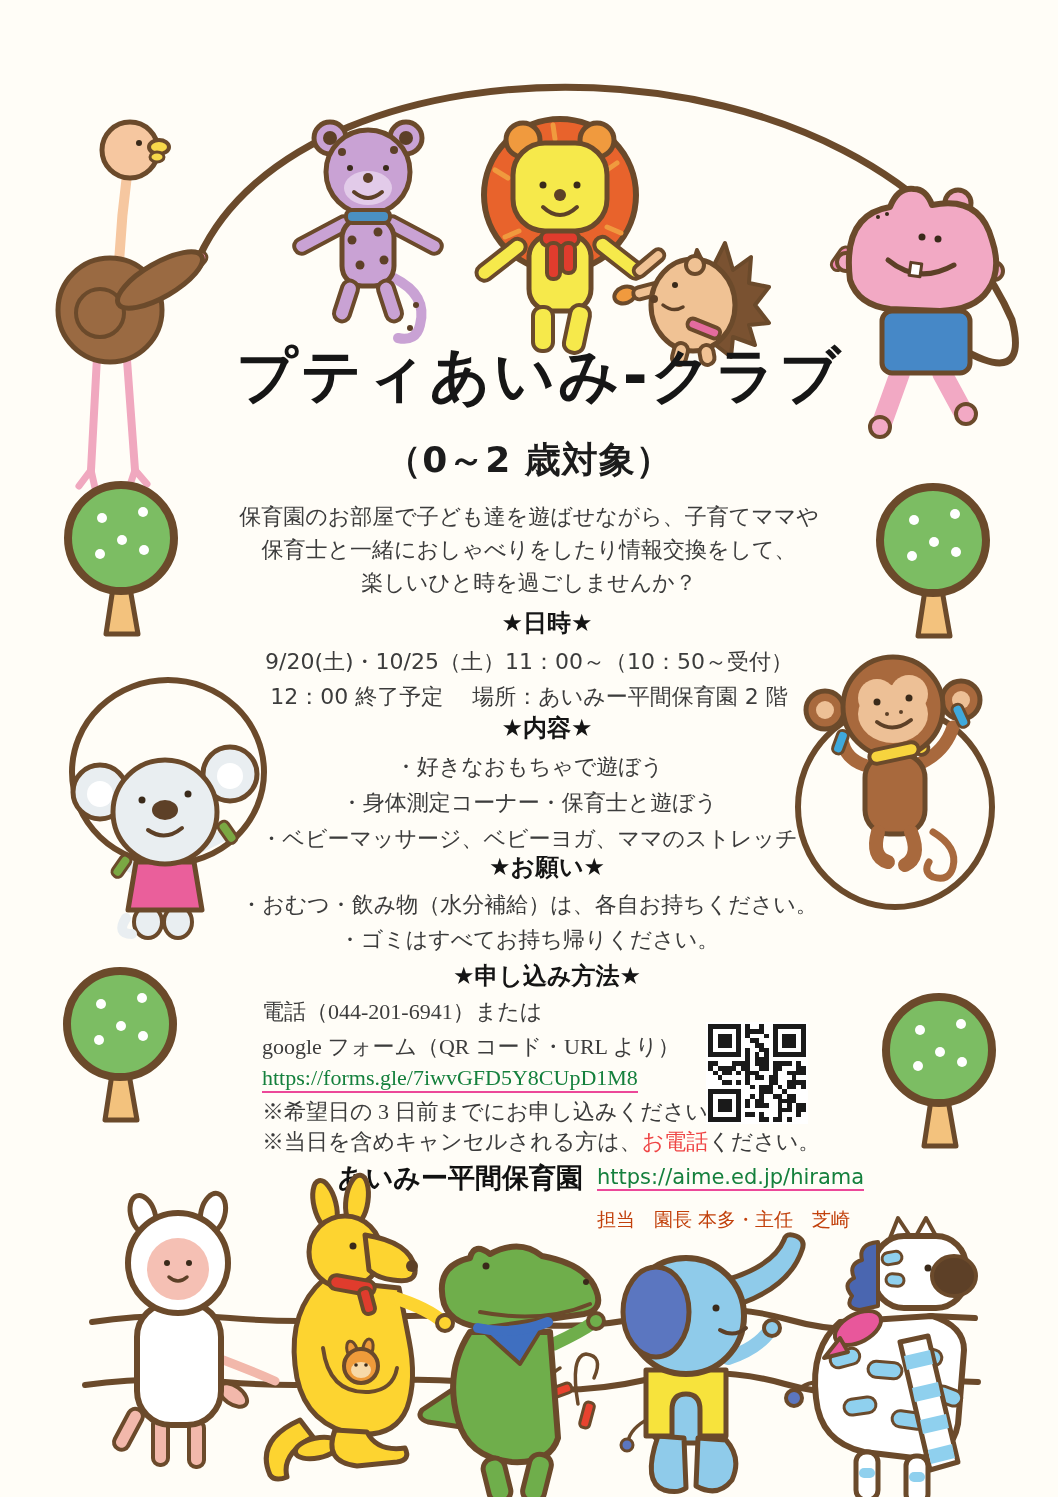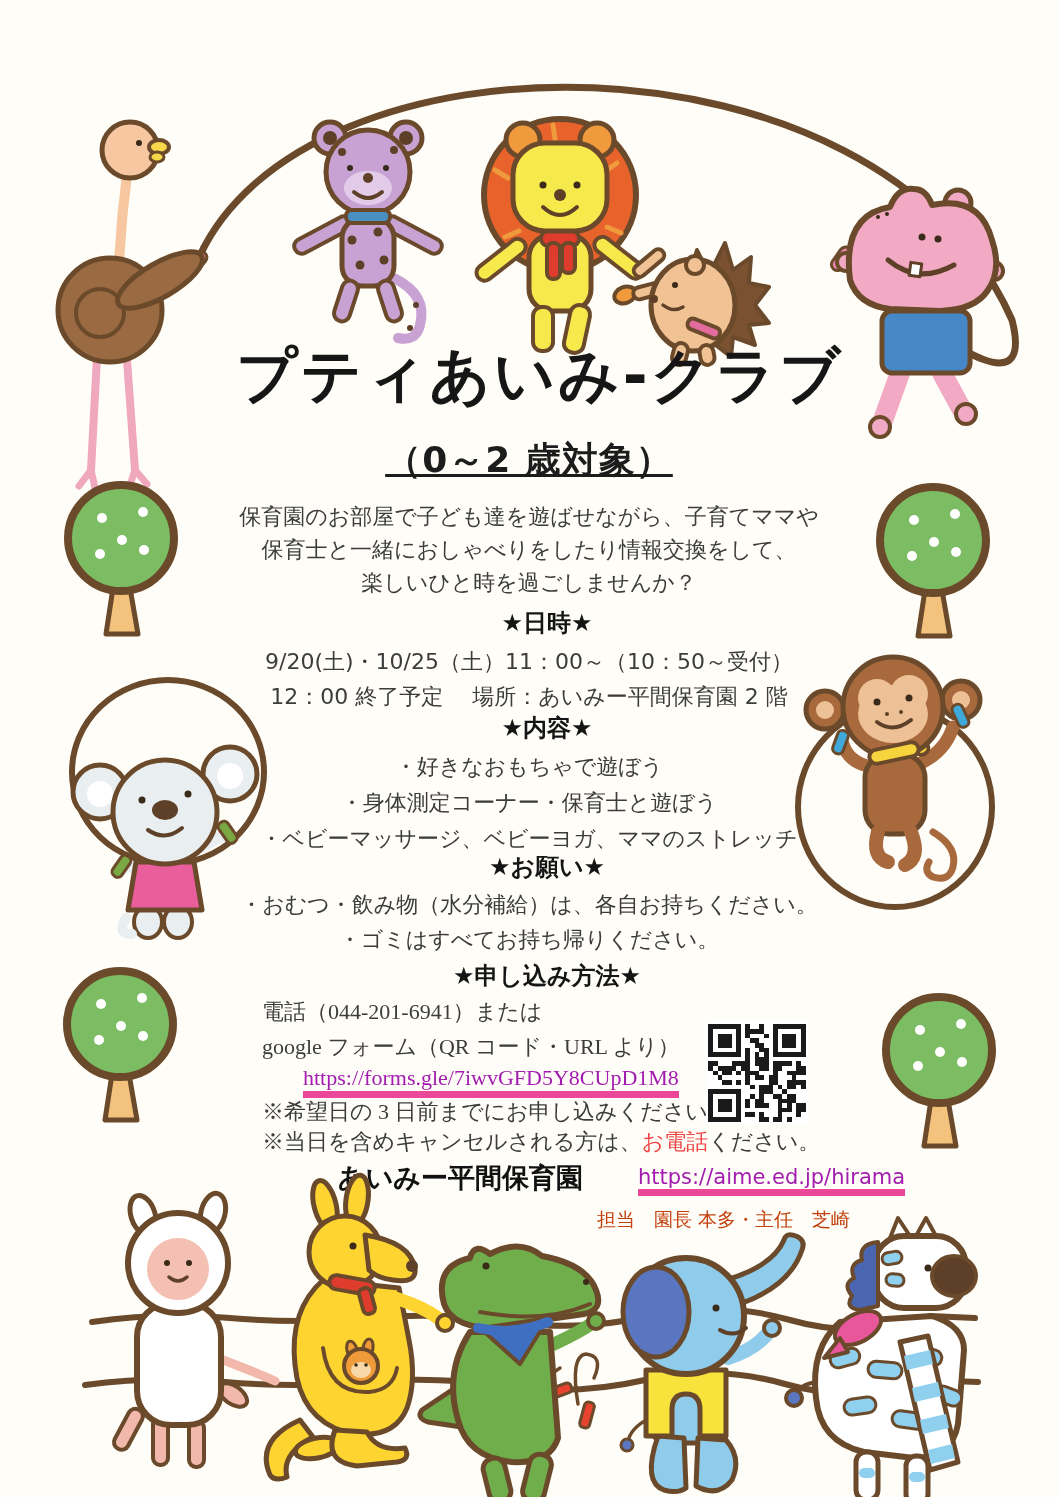--- a/index.html
+++ b/index.html
@@ -1,27 +1,27 @@
 <!DOCTYPE html>
 <html><head>
 <meta charset="utf-8">
 <style>
   html,body{margin:0;padding:0;}
   body{background:#e9e7e0;font-family:"DejaVu Sans","Liberation Sans",sans-serif;}
   .page{position:relative;width:1058px;height:1497px;margin:0 auto;background:#fffdf7;overflow:hidden;}
   .abs{position:absolute;}
   .ctr{left:0;right:0;text-align:center;}
   .title{top:336px;font-size:60px;font-weight:800;letter-spacing:3px;color:#161616;padding-left:22px;}
-  .subtitle{top:436px;font-size:36px;font-weight:700;color:#1c1c1c;letter-spacing:1px;text-decoration:underline;}
+  .subtitle{top:436px;font-size:36px;font-weight:700;color:#1c1c1c;letter-spacing:1px;}
   .body-t{font-size:22px;color:#3c3c3c;}
   .intro{top:500px;line-height:33px;}
   .sec-h{font-size:24px;font-weight:700;color:#151515;padding-left:36px;}
   .lines{line-height:35px;}
   .left-col{left:262px;text-align:right;font-family:Liberation Serif, serif;}
-  .link{color:#a21caf;text-decoration:none;border-bottom:7px solid #ec4899;cursor:pointer;margin-left:41px;}
+  .link{color:#15803d;text-decoration:none;border-bottom:2px solid #ec4899;cursor:pointer;}
   .red{color:#ef4444;}
   .org{font-size:27px;font-weight:700;color:#111;}
   .staff{font-size:19px;color:#c2410c;}
   .art *{stroke-linecap:round;stroke-linejoin:round;}
   svg{display:block;}
   #qr{background:#fff;}
 </style>
 </head>
 <body>
 

